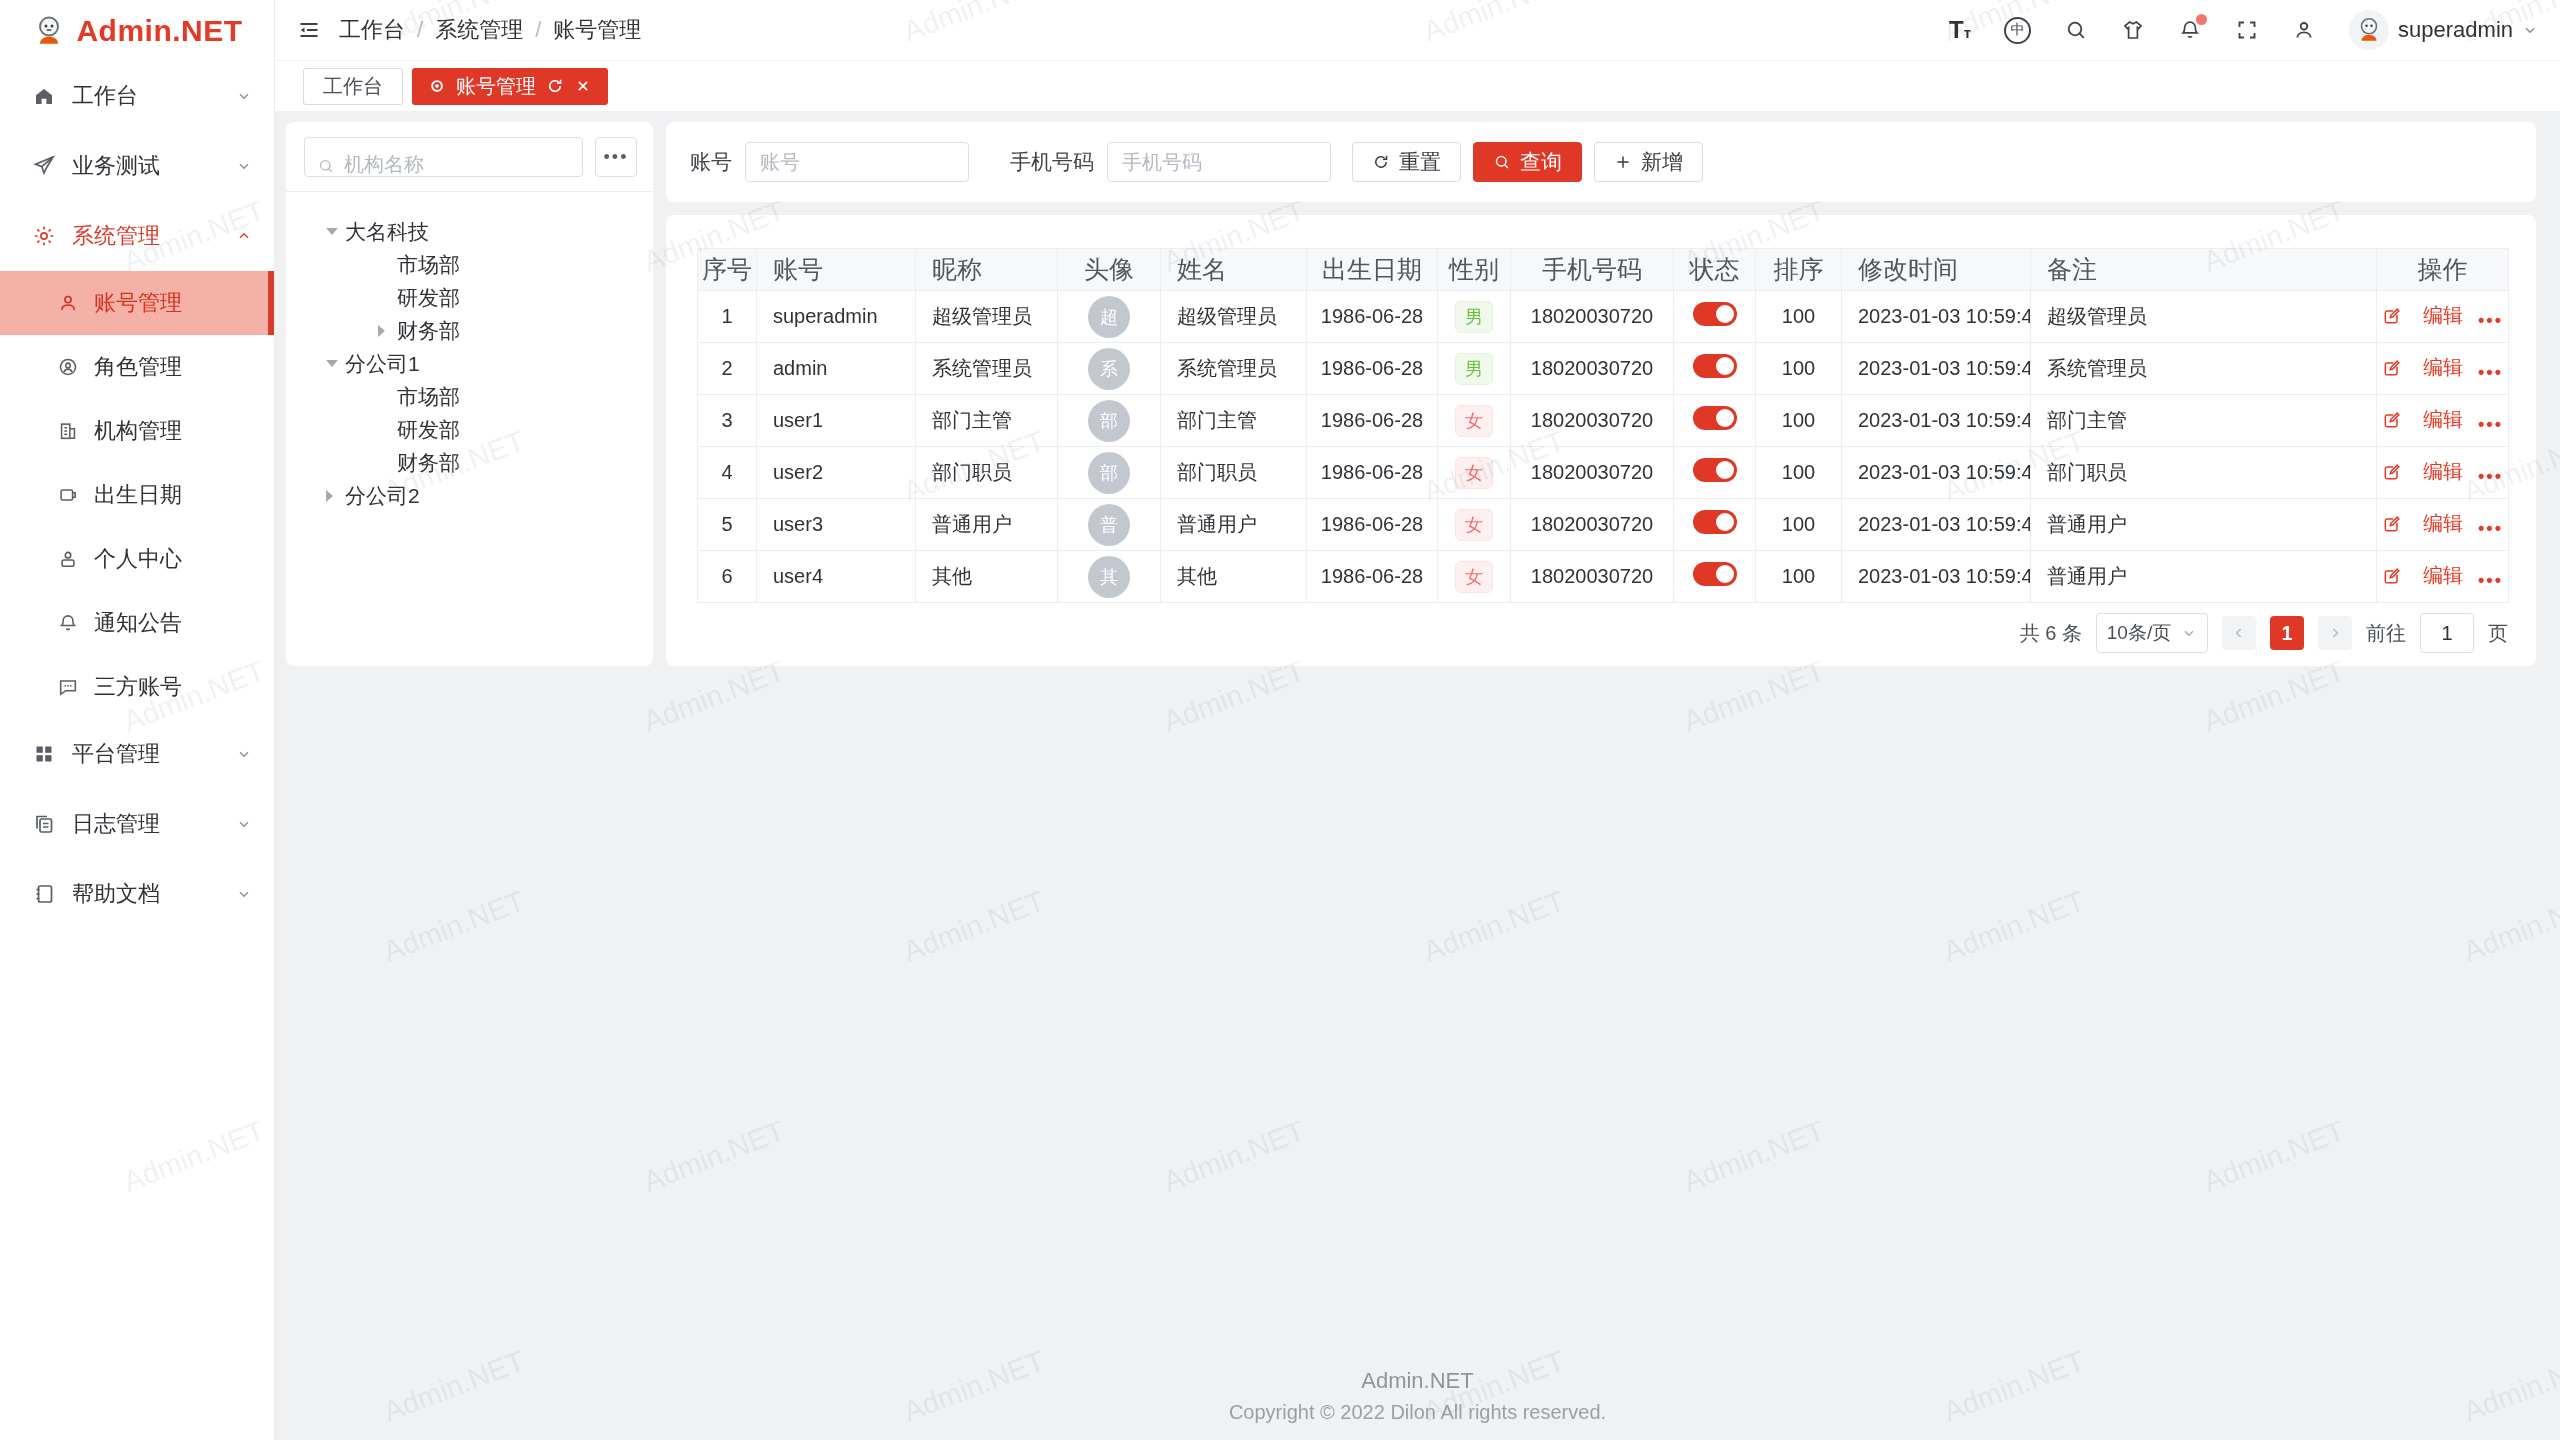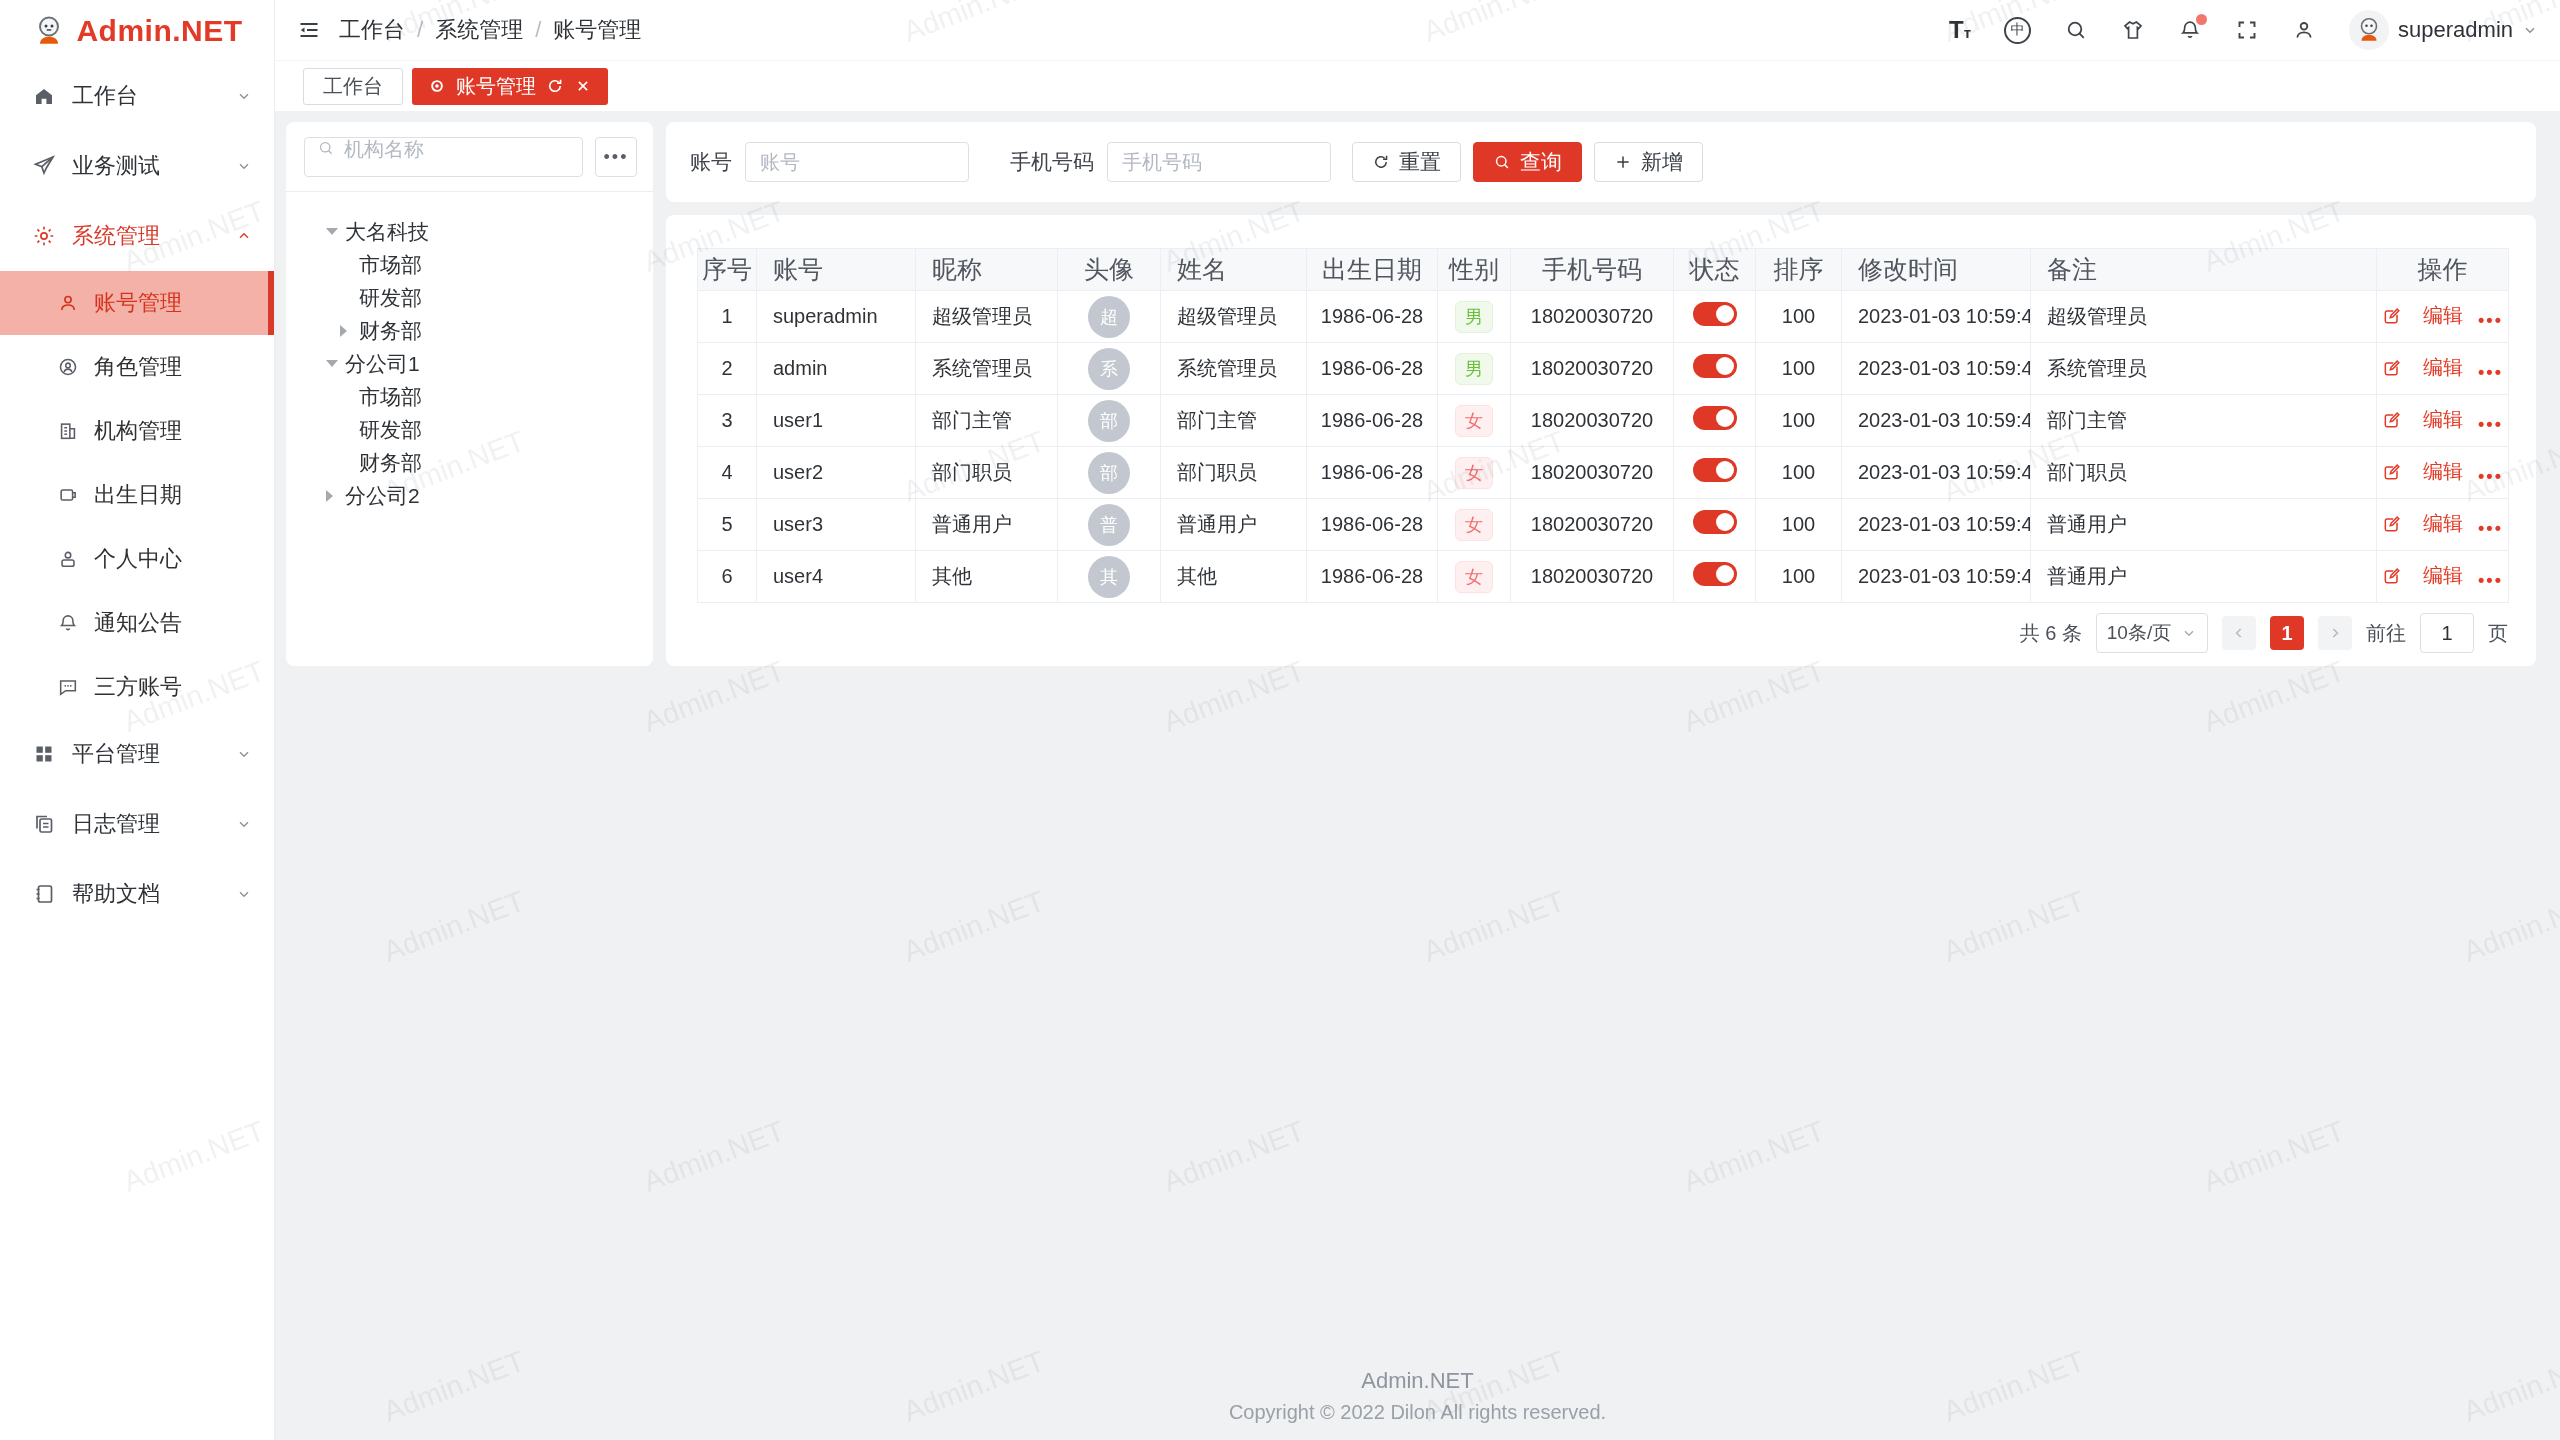--- a/index.html
+++ b/index.html
@@ -66,32 +66,32 @@
   
   .card { position:absolute; background:#fff; border-radius:8px; }
   .tree-card  { left:286px; top:122px; width:367px; height:544px; }
   .filter-card{ left:666px; top:122px; width:1870px; height:80px; }
   .table-card { left:666px; top:215px; width:1870px; height:451px; }
 
   
   .tree-top { display:flex; align-items:center; gap:12px; padding:15px 16px 14px 18px;
     border-bottom:1px solid #ededf0; }
   .tree-search { flex:1; height:40px; border:1px solid #dcdfe6; border-radius:4px;
-    display:flex; align-items:flex-start; padding:0 12px; gap:9px; color:#b3b8c2; }
+    display:flex; align-items:flex-end; padding:0 12px; gap:9px; color:#b3b8c2; }
   .tree-search input { border:none; outline:none; width:100%; font-size:20px; color:#303133;
     font-family:inherit; }
   .tree-search input::placeholder { color:#b3b8c2; }
   .tree-more { width:42px; height:40px; border:1px solid #dcdfe6; border-radius:4px;
     display:flex; align-items:center; justify-content:center; font-size:18px; letter-spacing:2px;
     color:#5a5e66; cursor:pointer; background:#fff; }
   .tree { padding-top:23px; }
   .t-node { height:33px; display:flex; align-items:center; font-size:21px; color:#2f3338;
     cursor:pointer; }
   .t-node.lvl0 { padding-left:40px; }
-  .t-node.lvl1 { padding-left:54px;text-align:right; }
+  .t-node.lvl1 { padding-left:92px;text-align:right; }
   .t-arrow { width:19px; display:inline-flex; }
   .tri-down { width:0; height:0; border-left:6px solid transparent; border-right:6px solid transparent;
     border-top:7px solid #a4a8af; }
   .tri-right { width:0; height:0; border-top:6px solid transparent; border-bottom:6px solid transparent;
     border-left:7px solid #a4a8af; }
 
   
   .filter-row { display:flex; align-items:center; height:100%; padding-left:24px; }
   .f-label { font-size:21px; color:#3f444b; margin-right:13px; }
   .f-input { width:224px; height:40px; border:1px solid #dcdfe6; border-radius:4px;

